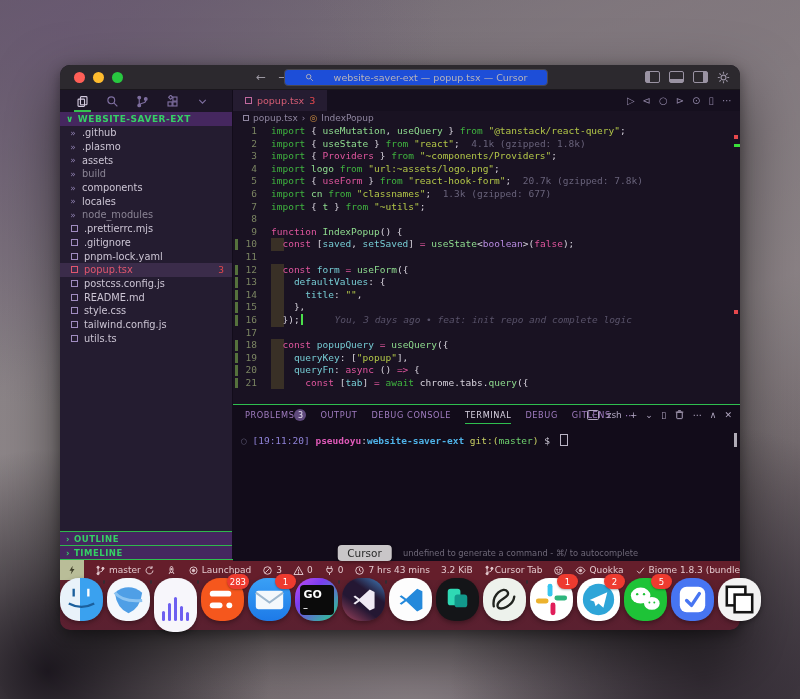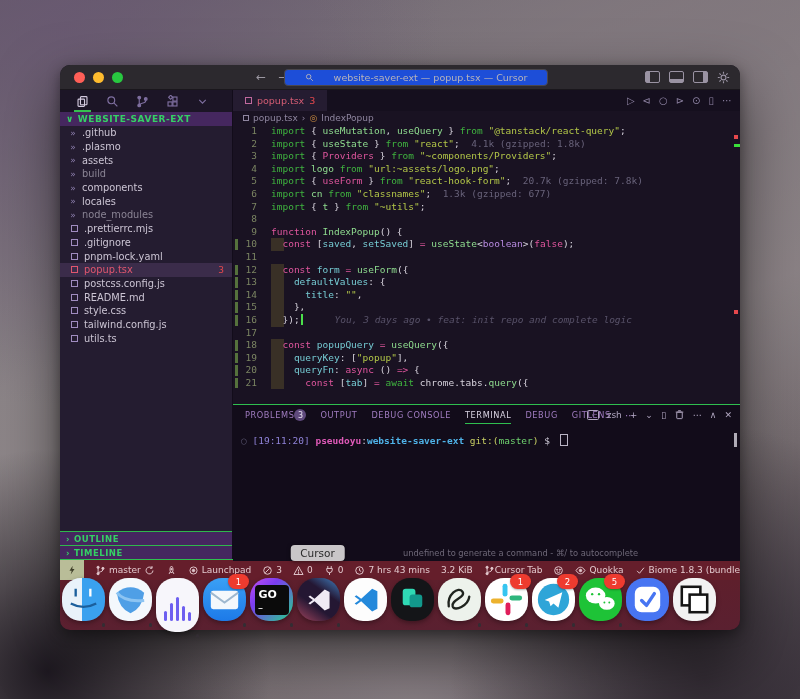--- a/index.html
+++ b/index.html
@@ -93,21 +93,21 @@
   
   .statusbar{height:20px;background:#651e2b;border-top:1px solid #2fbf4f;display:flex;align-items:center;
     justify-content:space-between;color:#e3c9ce;font-size:9px;flex:none;padding-right:8px}
   .sb-group{display:flex;align-items:center;gap:11px;height:100%}
   .sb-item{display:flex;align-items:center;gap:3px;white-space:nowrap}
   .sb-item svg{display:block}
   .sb-remote{width:24px;height:100%;background:#b9bd98;color:#40402a;display:flex;align-items:center;justify-content:center}
   .filler{flex:1;background:linear-gradient(180deg,#5e1f2c,#5a2030)}
   
   .dock{position:absolute;left:60px;top:578px;display:flex;gap:2px;z-index:50}
-  .dock-app{width:45px;display:flex;flex-direction:column;align-items:flex-end;position:relative}
+  .dock-app{width:45px;display:flex;flex-direction:row;align-items:flex-start;position:relative}
   .dic{width:43px;height:43px;border-radius:19px;position:relative;display:flex;align-items:center;justify-content:center;
     box-shadow:0 2px 5px rgba(0,0,0,.35);overflow:hidden;flex:none}
   .dic svg{display:block}
   .dock-badge{position:absolute;top:-4px;right:-3px;min-width:15px;height:15px;border-radius:8px;background:#ee3b2f;
     color:#fff;font-size:8.5px;display:flex;align-items:center;justify-content:center;padding:0 3px;z-index:2;
     box-shadow:0 1px 2px rgba(0,0,0,.3)}
   .dock-dot{width:3.5px;height:3.5px;border-radius:50%;background:#332d33;margin-top:2px}
   .dock-tooltip{position:absolute;top:-33px;left:50%;transform:translateX(-50%);background:#c9c6c8;color:#2a2a2a;
     font-size:10.5px;padding:2px 10px;border-radius:4px;box-shadow:0 1px 4px rgba(0,0,0,.45);white-space:nowrap;z-index:60}
   .di-finder{background:linear-gradient(90deg,#e9f2fa 0 47%,#3aa1ef 47%)}
@@ -547,20 +547,31 @@
       <div class="dic di-audio">
         <span style="height:10px"></span>
         <span style="height:18px"></span>
         <span style="height:24px"></span>
         <span style="height:15px"></span>
         <span style="height:9px"></span>
       </div>
       <span class="dock-dot"></span>
     </div>
     <div class="dock-app">
+      <div class="dic di-flomo">
+        <svg width="43" height="43" viewBox="0 0 44 44">
+          <rect x="9" y="13" width="22" height="6" rx="3" fill="#fff"></rect>
+          <rect x="9" y="25" width="13" height="6" rx="3" fill="#fff"></rect>
+          <rect x="26" y="25" width="6" height="6" rx="3" fill="#fff"></rect>
+        </svg>
+      </div>
+      <span class="dock-badge">283</span>
+      <span class="dock-dot"></span>
+    </div>
+    <div class="dock-app">
       <div class="dic di-mail">
         <svg width="43" height="43" viewBox="0 0 44 44">
           <rect x="8" y="13" width="28" height="19" rx="2.5" fill="#f4f8fc"></rect>
           <path d="M8 15l14 10 14-10" stroke="#9fb8cf" stroke-width="2" fill="none"></path>
         </svg>
       </div>
       <span class="dock-badge">1</span>
       <span class="dock-dot"></span>
     </div>
     <div class="dock-app">

